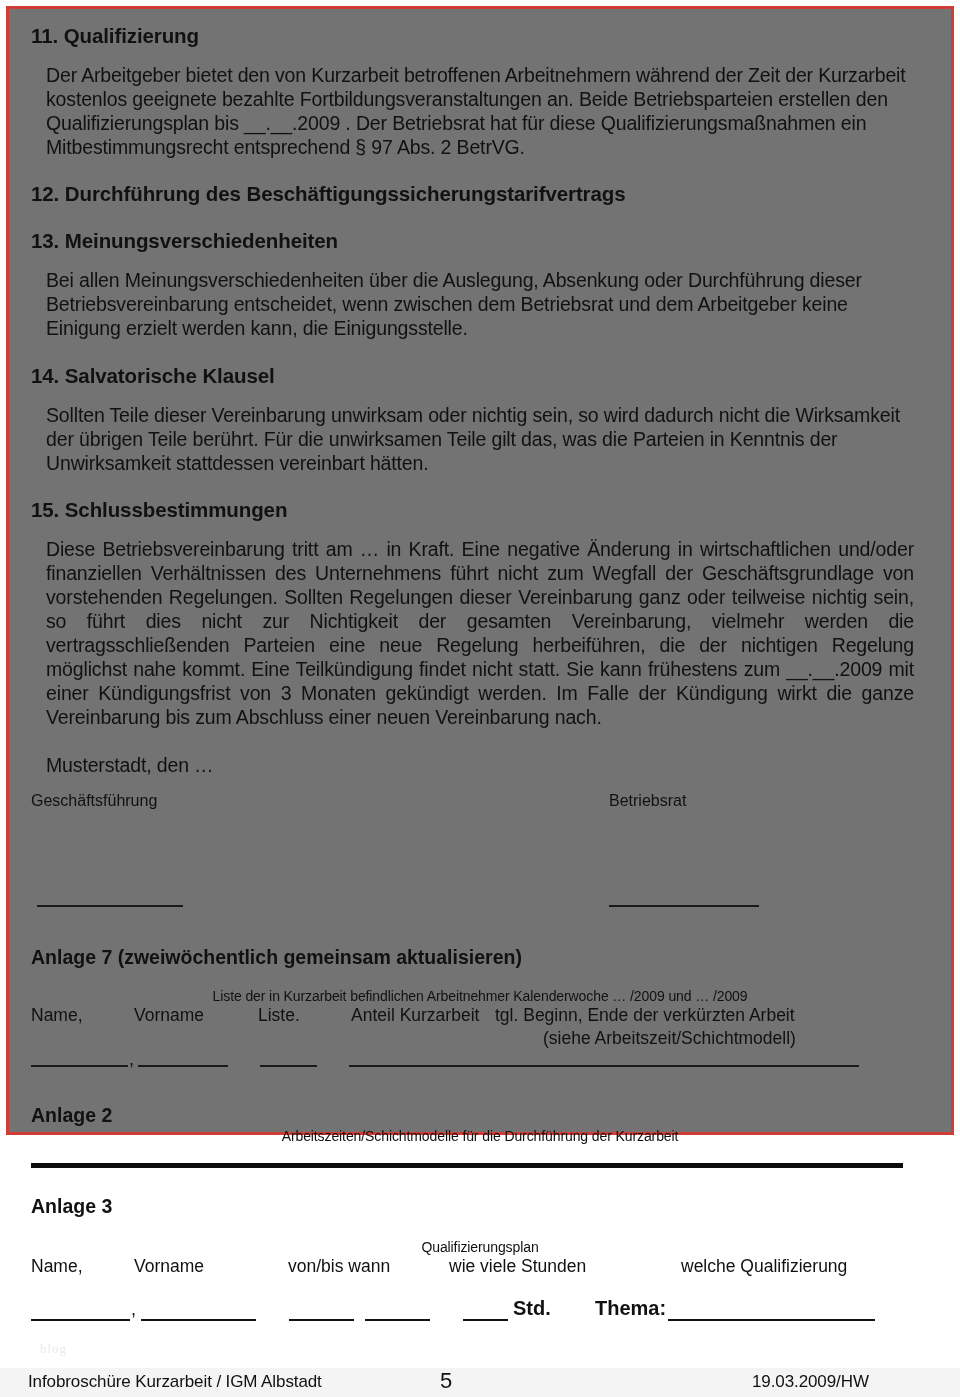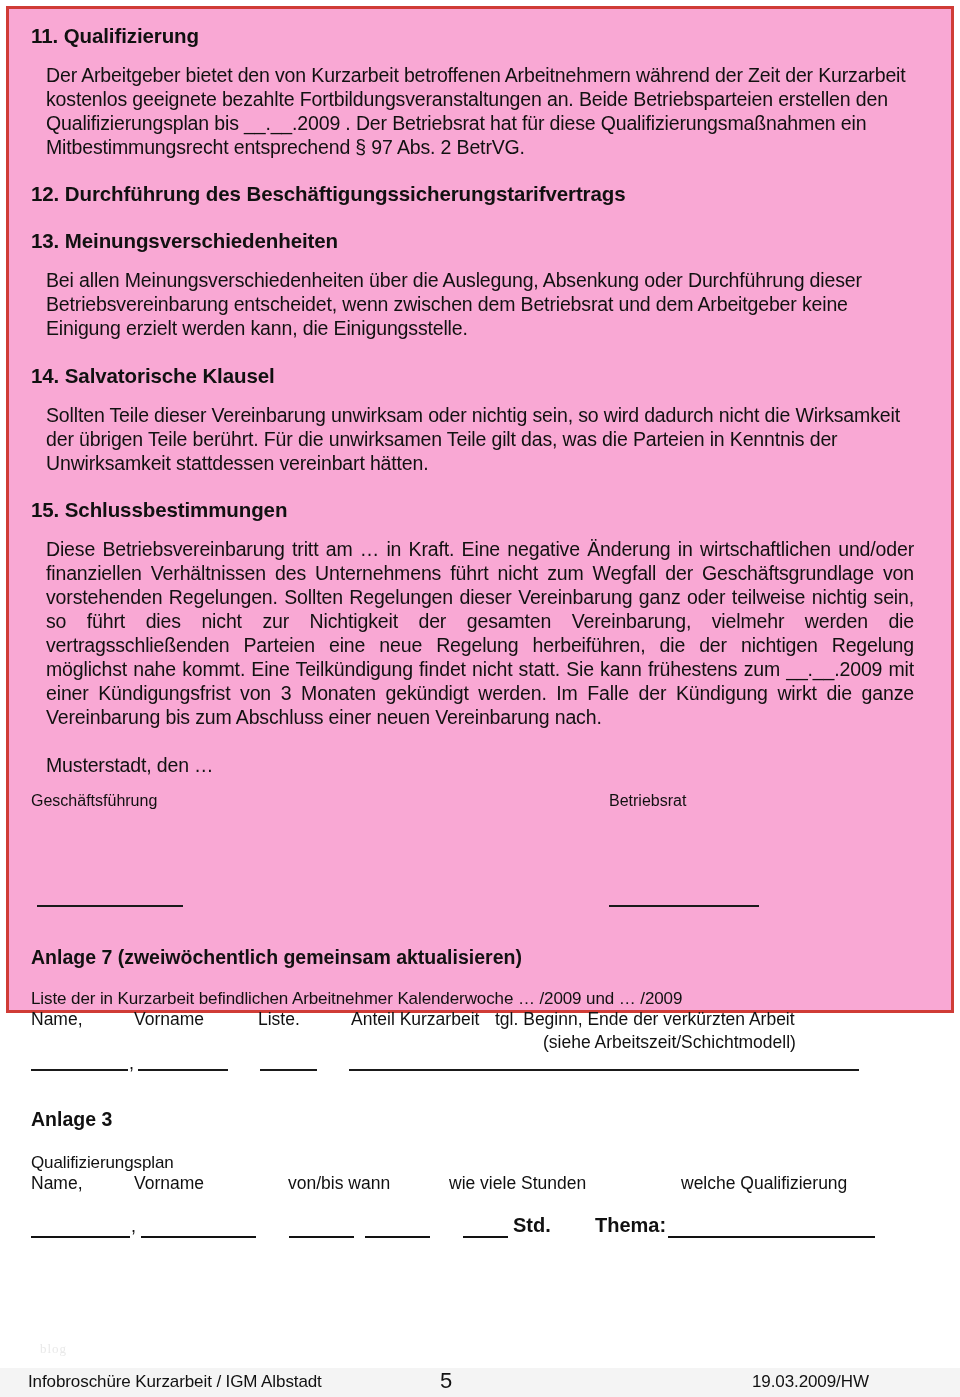--- a/index.html
+++ b/index.html
@@ -15,23 +15,23 @@
     color: #111111;
     overflow: hidden;
   }
 
   
   .scan-frame {
     position: absolute;
     left: 6px;
     top: 6px;
     width: 948px;
-    height: 1007px;
+    height: 1129px;
     border: 3px solid #d03c36;
-    background: #f9a8d4;
+    background: #737373;
     box-sizing: border-box;
   }
 
   .page-body {
     position: absolute;
     left: 22px;
     top: 14px;
     width: 898px;
   }
 
@@ -88,24 +88,25 @@
 
   
   h3.anlage-title {
     font-size: 19.5px;
     font-weight: bold;
     margin: 0 0 0 0;
     line-height: 1.25;
   }
   .anlage-block { margin-top: 26px; }
   .small-text {
-    font-size: 17px;
+    font-size: 14px;
     line-height: 1.26;
     margin: 0;
     letter-spacing: -0.1px;
+    text-align: center;
   }
   .cols-row {
     position: relative;
     height: 23px;
     font-size: 17.5px;
   }
   .cols-row span { position: absolute; top: 0; white-space: nowrap; }
 
   .blank-row {
     position: relative;
@@ -248,20 +249,25 @@
       <div class="blank-row">
         <span class="blank-rule" style="left:0px;   width:97px;"></span>
         <span class="comma-mark" style="left:98px;">,</span>
         <span class="blank-rule" style="left:107px; width:90px;"></span>
         <span class="blank-rule" style="left:229px; width:57px;"></span>
         <span class="blank-rule" style="left:318px; width:178px;"></span>
         <span class="blank-rule" style="left:496px; width:332px;"></span>
       </div>
     </div>
 
+    <div class="anlage-block">
+      <h3 class="anlage-title">Anlage 2</h3>
+      <p class="small-text">Arbeitszeiten/Schichtmodelle für die Durchführung der Kurzarbeit</p>
+      <div class="thick-rule"></div>
+    </div>
 
     <div class="anlage-block">
       <h3 class="anlage-title">Anlage 3</h3>
       <div style="height:20px"></div>
       <p class="small-text">Qualifizierungsplan</p>
       <div class="cols-row">
         <span style="left:0px;">Name,</span>
         <span style="left:103px;">Vorname</span>
         <span style="left:257px;">von/bis wann</span>
         <span style="left:418px;">wie viele Stunden</span>

